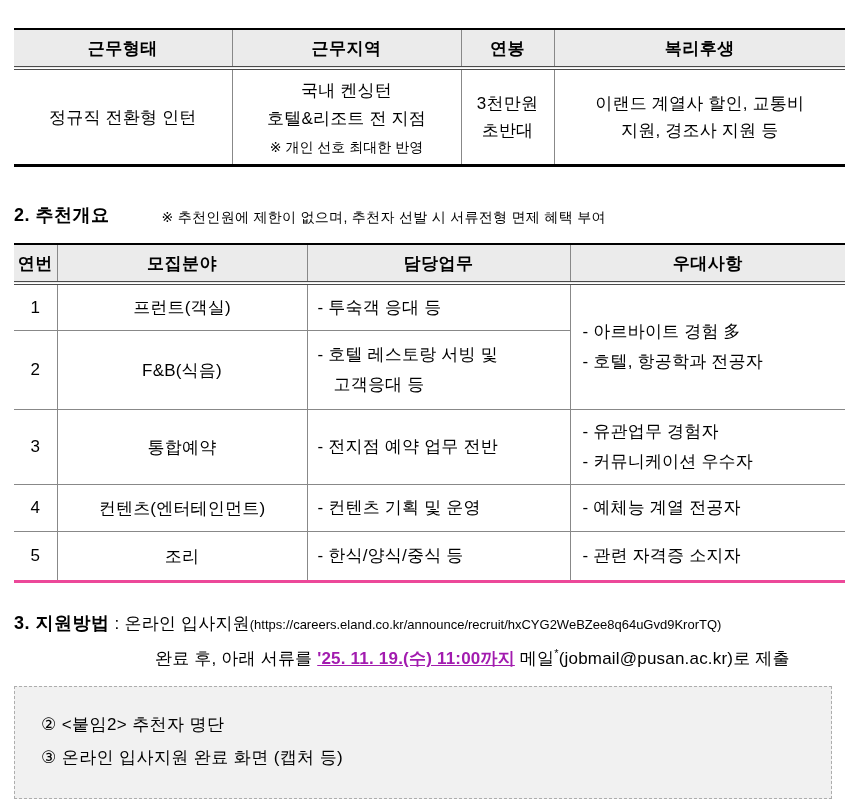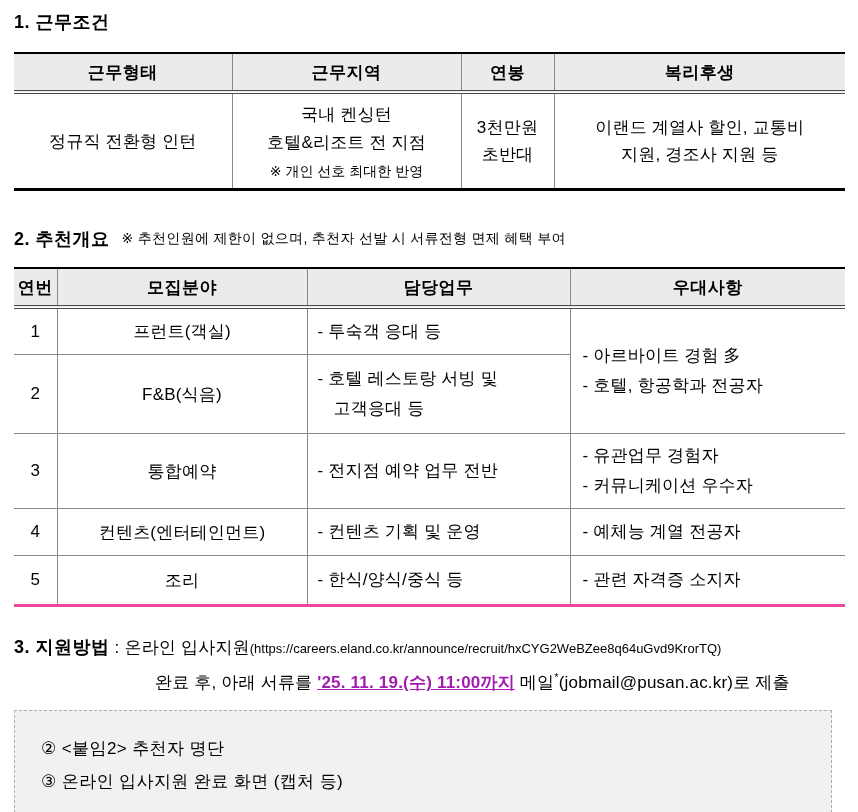--- a/index.html
+++ b/index.html
@@ -8,21 +8,21 @@
     font-family: "Liberation Sans", "DejaVu Sans", sans-serif;
     color: #000;
   }
   .doc { padding: 10px 13px 30px 14px; box-sizing: border-box; }
 
   .sec-title {
     font-size: 18px;
     font-weight: bold;
     letter-spacing: 0.5px;
   }
-  .sec-head-row { display: flex; align-items: center; margin-top: 36px; }
+  .sec-head-row { display: flex; align-items: flex-end; margin-top: 36px; gap: 40px; }
   .sec-note { font-size: 14px; margin-left: 12px; letter-spacing: 0.3px; }
 
   table {
     border-collapse: collapse;
     width: 831px;
     table-layout: fixed;
   }
   .t1 { margin-top: 18px; border-top: 2px solid #000; border-bottom: 3px solid #000; }
   .t2 { margin-top: 16px; border-top: 2px solid #000; border-bottom: 3px solid #ec4899; }
   th {
@@ -90,21 +90,20 @@
     margin: 12px 6px;
     line-height: 1.25;
     letter-spacing: 0.4px;
   }
 </style>
 </head>
 <body>
 
 <div class="doc">
 
-  <div class="sec-title">1. 근무조건</div>
 
   <table class="t1">
     <colgroup>
         <col style="width:218px">
         <col style="width:229px">
         <col style="width:93px">
         <col style="width:291px">
       </colgroup>
     <thead>
       <tr>

